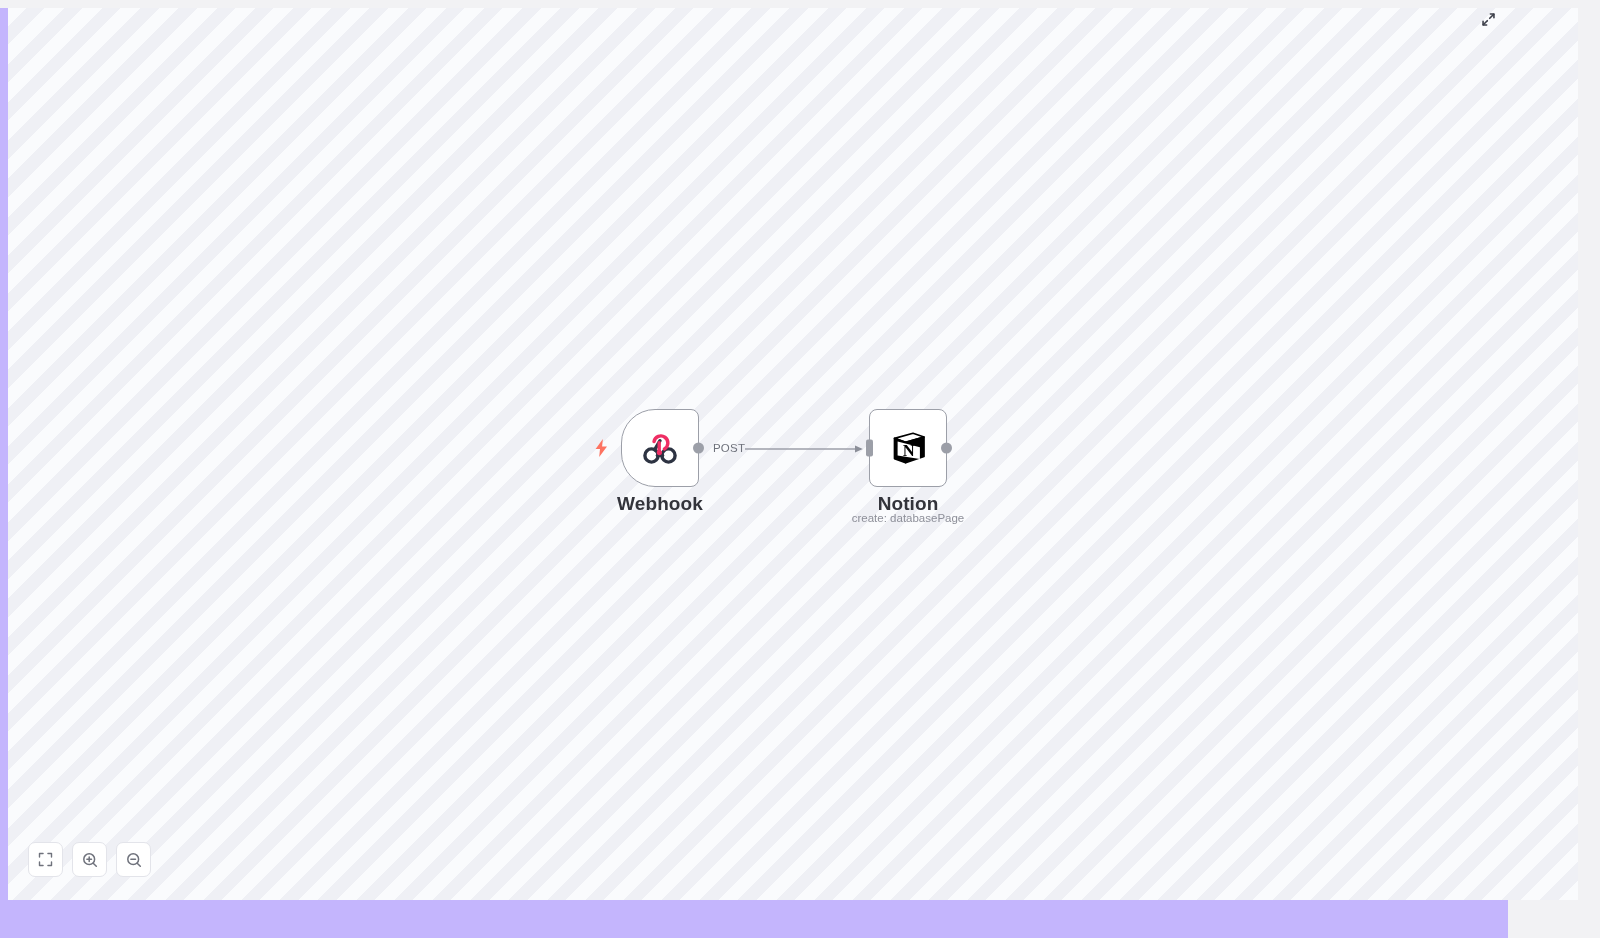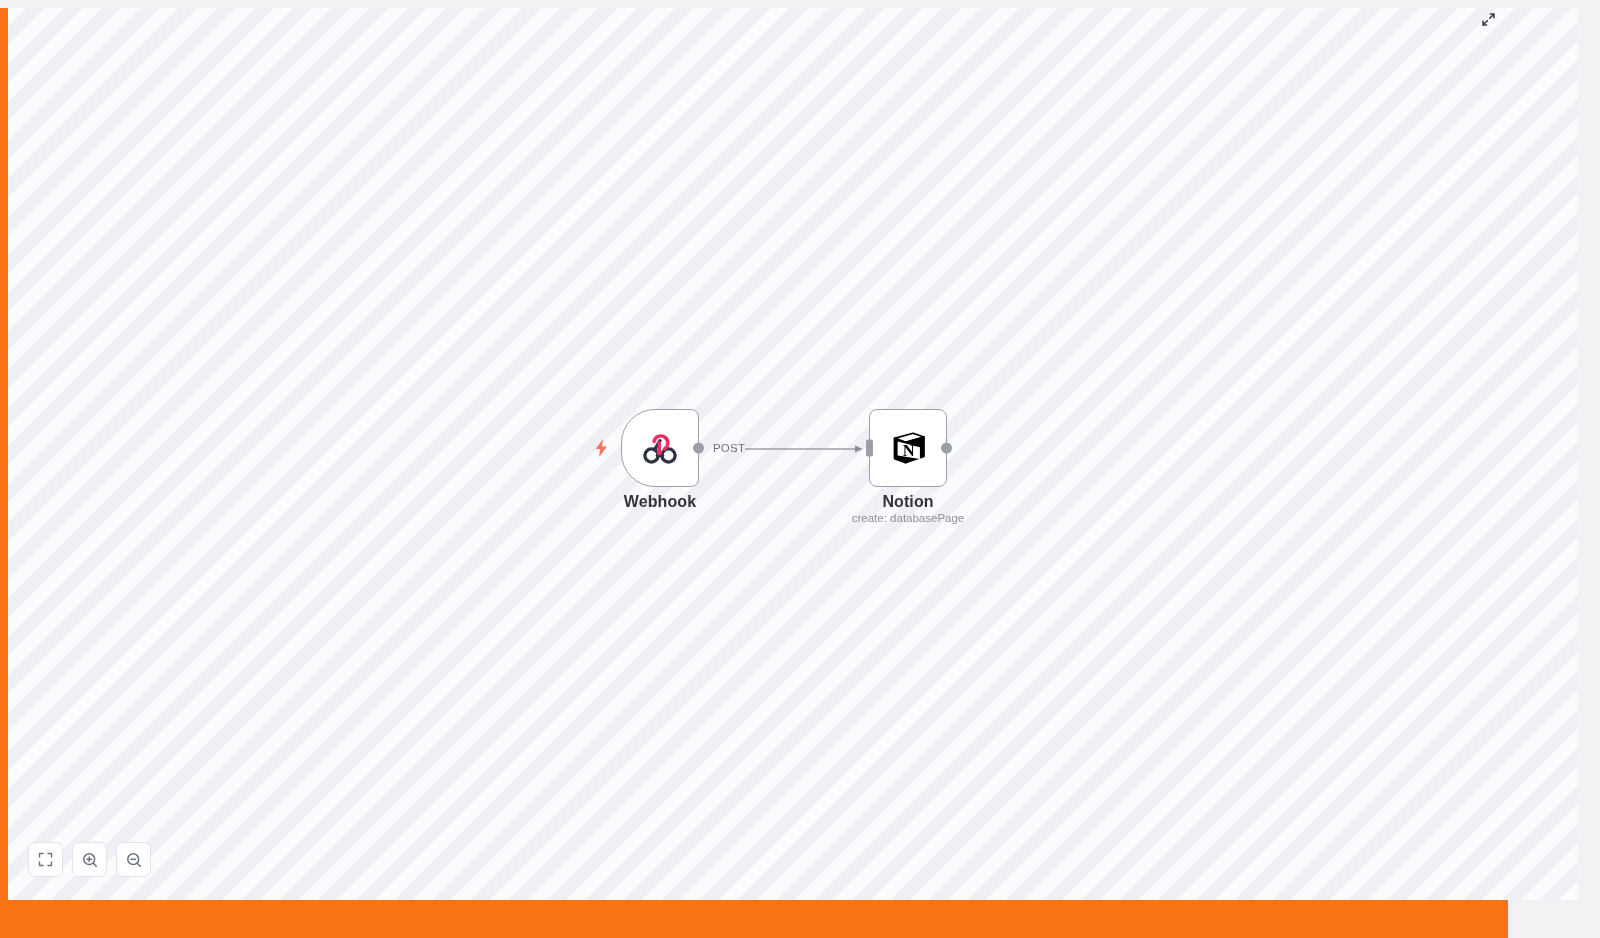--- a/index.html
+++ b/index.html
@@ -12,21 +12,21 @@
     overflow: hidden;
     font-family: "Liberation Sans", sans-serif;
     background: #f2f2f4;
   }
 
   
   #app {
     position: relative;
     width: 1508px;
     height: 938px;
-    background: #f97316;
+    background: #c4b5fd;
   }
 
   
   #top-chrome {
     position: absolute;
     left: 0; top: 0;
     width: 1600px;
     height: 8px;
     background: #f2f2f4;
   }
@@ -118,21 +118,21 @@
   }
   .node-icon svg { display: block; }
 
   
   .node-caption {
     position: absolute;
     left: 50%;
     transform: translateX(-50%);
     top: 84px;
     white-space: nowrap;
-    font-size: 16px;
+    font-size: 19px;
     font-weight: bold;
     color: #33343b;
     letter-spacing: 0.1px;
     text-align: center;
   }
   .node-subtitle {
     position: absolute;
     left: 50%;
     transform: translateX(-50%);
     top: 103px;

